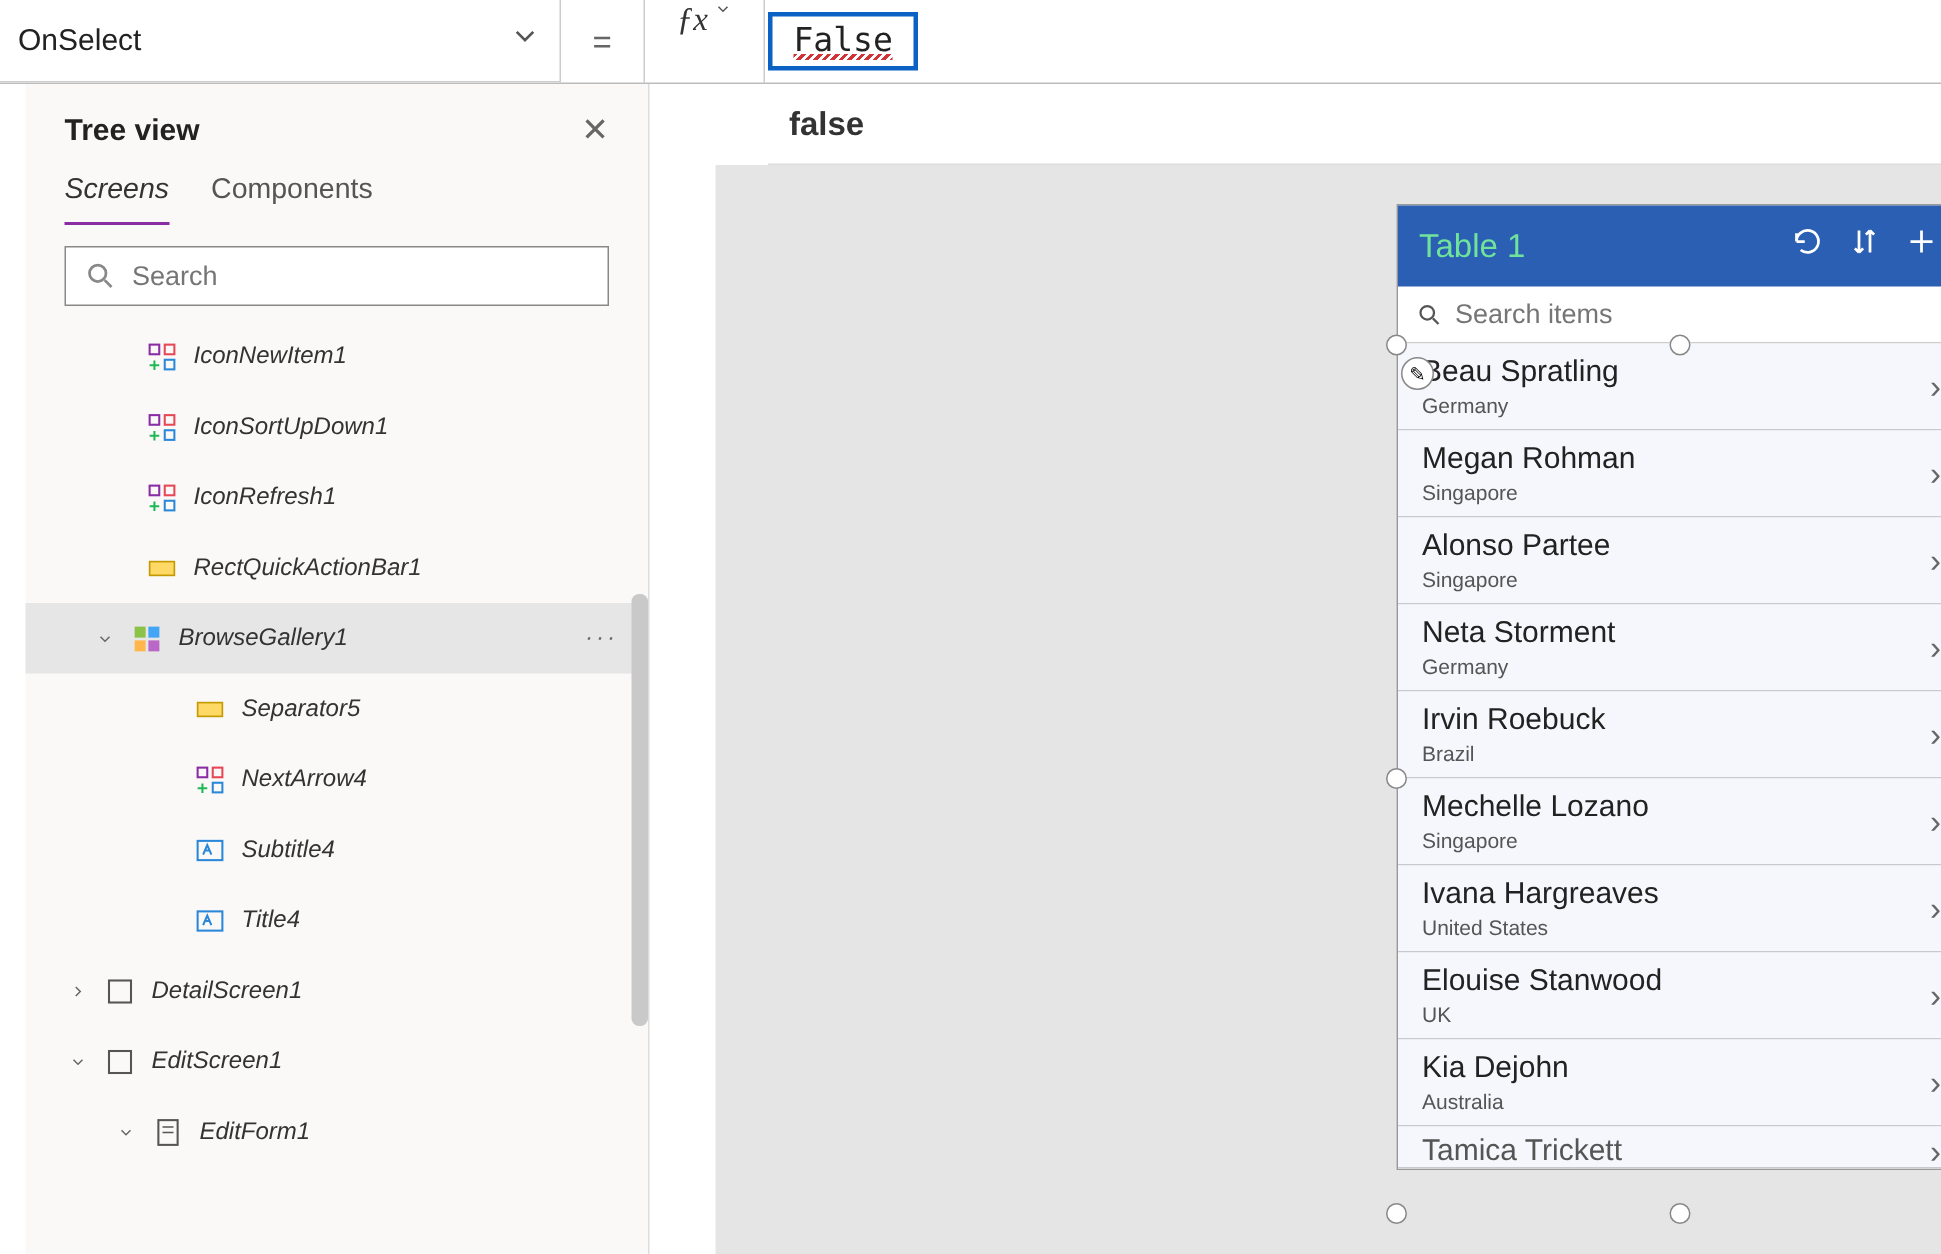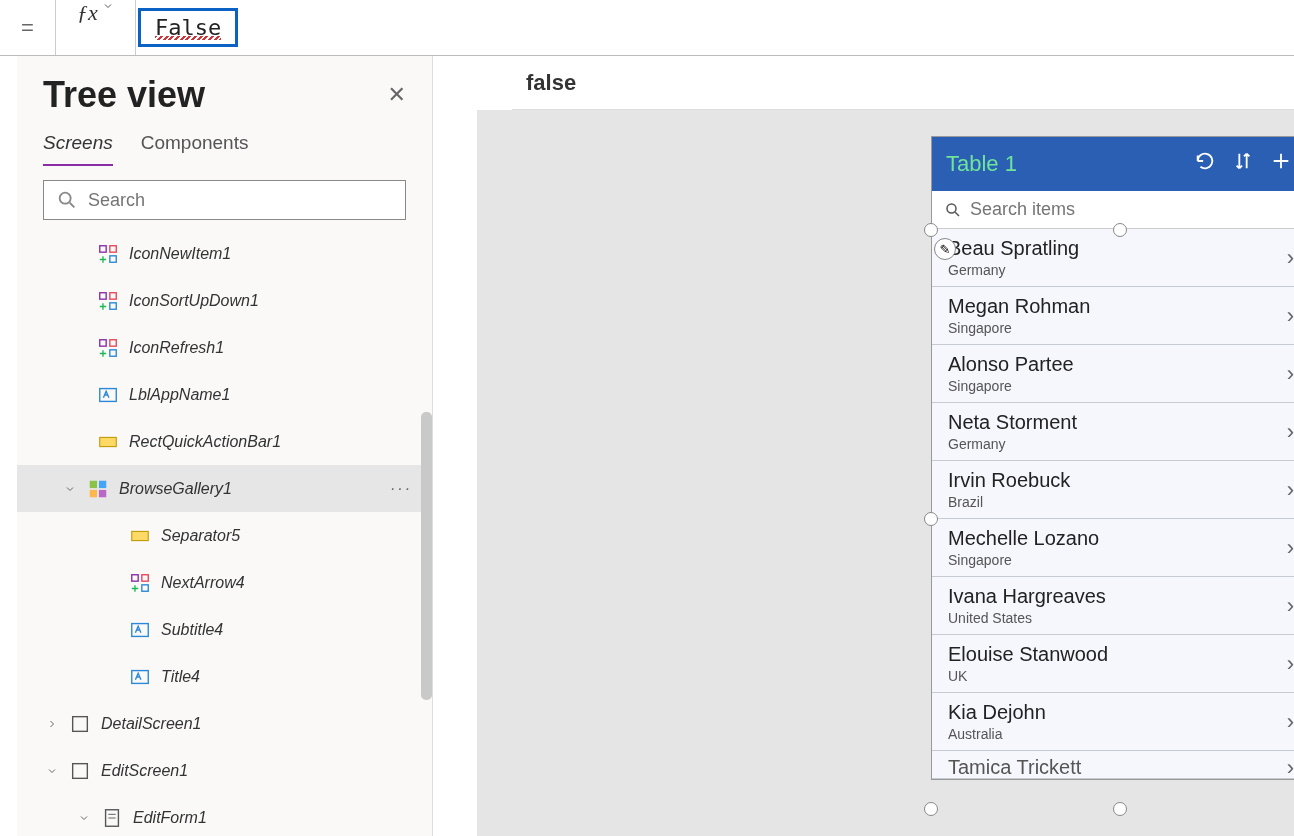--- a/index.html
+++ b/index.html
@@ -103,21 +103,21 @@
   border-right: 1px solid #ddd;
   padding: 18px 0 0 0;
 }
 .tree-header {
   display: flex;
   align-items: center;
   justify-content: space-between;
   padding: 0 26px;
 }
 .tree-header h2 {
-  font-size: 36px;
+  font-size: 20px;
   font-weight: 600;
   color: #222;
 }
 .close-x {
   font-size: 22px;
   color: #666;
   cursor: pointer;
 }
 .tabs {
   display: flex;
@@ -261,20 +261,28 @@
   display: flex;
   align-items: center;
   justify-content: center;
   font-size: 13px;
 }
 </style>
 </head>
 <body>
 
 <div class="formula-bar">
+  <div class="prop-select">
+    <span>OnSelect</span>
+    <span>
+      <svg class="icon-svg" viewBox="0 0 24 24">
+          <path d="M6 9l6 6 6-6" fill="none" stroke="#555" stroke-width="2"></path>
+        </svg>
+    </span>
+  </div>
   <div class="eq">=</div>
   <div class="fx">
     <span>ƒx</span>
     <svg width="12" height="12" viewBox="0 0 24 24">
         <path d="M6 9l6 6 6-6" fill="none" stroke="#555" stroke-width="2"></path>
       </svg>
   </div>
   <div class="formula-val">
     <div class="formula-box">
       <span>False</span>
@@ -326,27 +334,20 @@
       <span>IconSortUpDown1</span>
     </div>
     <div class="tree-item">
       <svg class="icon-svg" viewBox="0 0 24 24">
           <rect x="3" y="3" width="7" height="7" fill="none" stroke="#8a2da5" stroke-width="1.5"></rect>
           <rect x="14" y="3" width="7" height="7" fill="none" stroke="#e74856" stroke-width="1.5"></rect>
           <path d="M3 18h7M6.5 14.5v7" stroke="#1db954" stroke-width="1.5"></path>
           <rect x="14" y="14" width="7" height="7" fill="none" stroke="#2b88d8" stroke-width="1.5"></rect>
         </svg>
       <span>IconRefresh1</span>
-    </div>
-    <div class="tree-item">
-      <svg class="icon-svg" viewBox="0 0 24 24">
-          <rect x="3" y="5" width="18" height="14" fill="none" stroke="#2b88d8" stroke-width="1.5"></rect>
-          <path d="M7 15l3-7 3 7M8 12h4" fill="none" stroke="#2b88d8" stroke-width="1.5"></path>
-        </svg>
-      <span>LblAppName1</span>
     </div>
     <div class="tree-item">
       <svg class="icon-svg" viewBox="0 0 24 24">
           <rect x="3" y="7" width="18" height="10" fill="#ffd966" stroke="#c49a00" stroke-width="1.2"></rect>
         </svg>
       <span>RectQuickActionBar1</span>
     </div>
     <div class="tree-item selected">
       <span class="chev" style="margin-left:-34px;">
         <svg width="12" height="12" viewBox="0 0 24 24">

